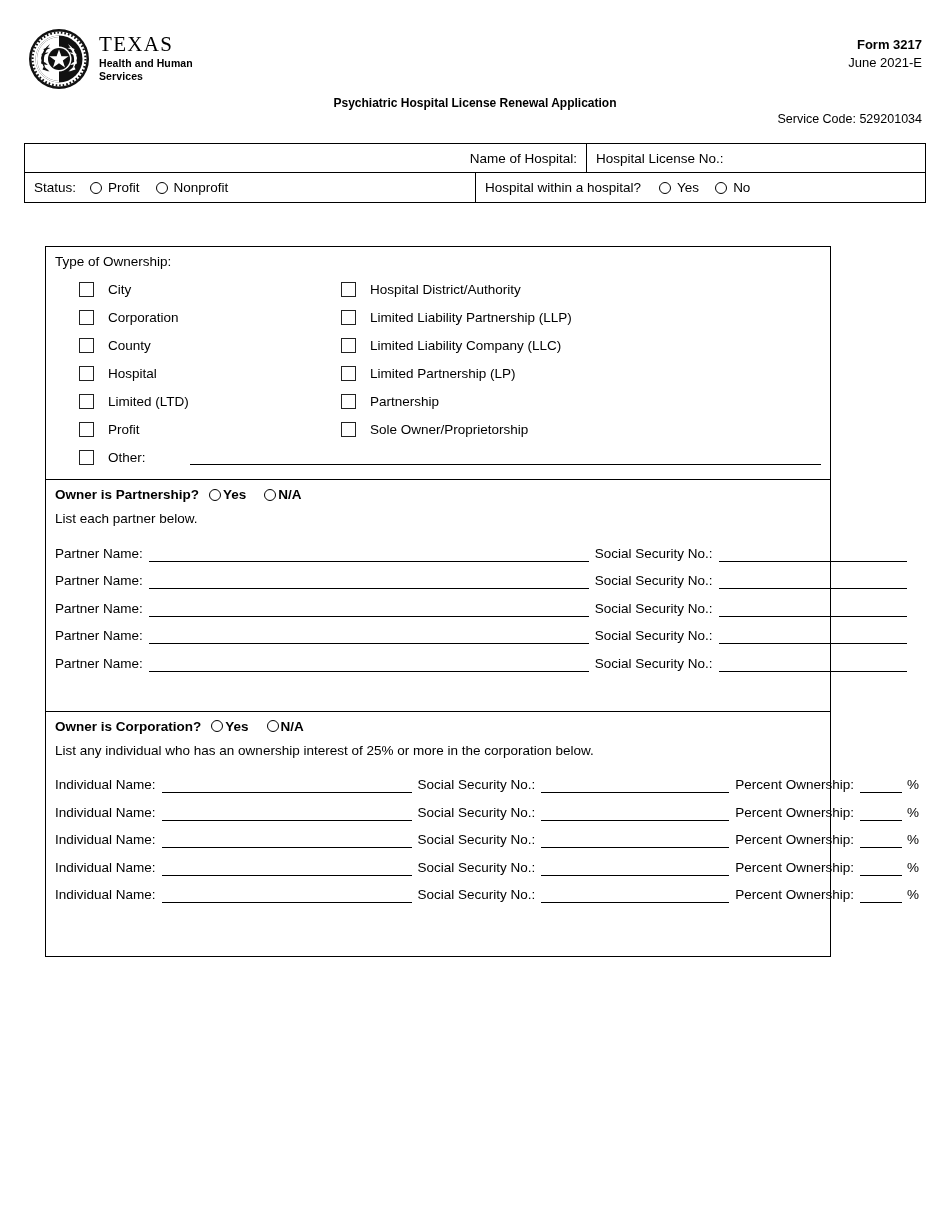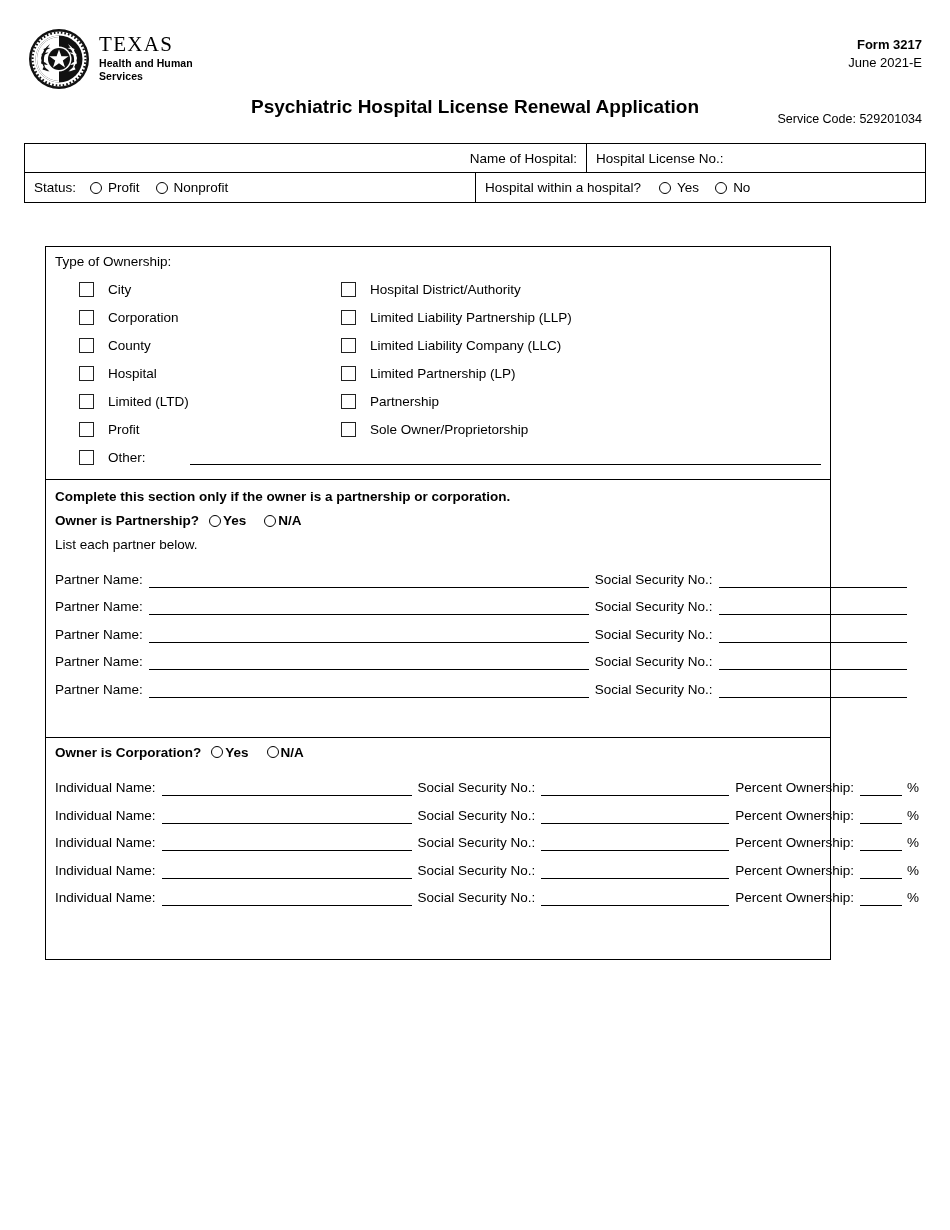--- a/index.html
+++ b/index.html
@@ -65,21 +65,21 @@
     line-height: 1.42;
     font-size: 13px;
   }
   .form-meta .fm-num { font-weight: bold; }
 
   .doc-title {
     position: absolute;
     left: 0; right: 0;
     top: 96px;
     text-align: center;
-    font-size: 19px;
+    font-size: 12px;
     font-weight: bold;
   }
   .service-code {
     position: absolute;
     right: 28px;
     top: 112px;
     font-size: 12.5px;
   }
 
   
@@ -357,21 +357,20 @@
             <span class="cb-label">Sole Owner/Proprietorship</span>
           </div>
         </div>
 
         <div class="other-line"></div>
       </div>
     </div>
 
     <div class="panel panel-rule">
       <div class="panel-inner">
-        <div class="bold-note">Complete this section only if the owner is a partnership or corporation.</div>
 
         <div class="q-line">
           <span>Owner is Partnership?</span>
           <span class="radio"></span>
           <span class="q-opt">Yes</span>
           <span class="radio"></span>
           <span class="q-opt">N/A</span>
         </div>
 
         <div class="plain-note">List each partner below.</div>
@@ -414,20 +413,21 @@
     <div class="panel panel-rule">
       <div class="panel-inner">
         <div class="q-line">
           <span>Owner is Corporation?</span>
           <span class="radio"></span>
           <span class="q-opt">Yes</span>
           <span class="radio"></span>
           <span class="q-opt">N/A</span>
         </div>
 
+        <div class="plain-note">List any individual who has an ownership interest of 25% or more in the corporation below.</div>
 
         <div class="frow">
           <span class="flabel">Individual Name:</span>
           <span class="fline name-i"></span>
           <span class="flabel gap">Social Security No.:</span>
           <span class="fline fixed-ssn"></span>
           <span class="flabel gap">Percent Ownership:</span>
           <span class="fline fixed-pct"></span>
           <span class="pct-sign">%</span>
         </div>

